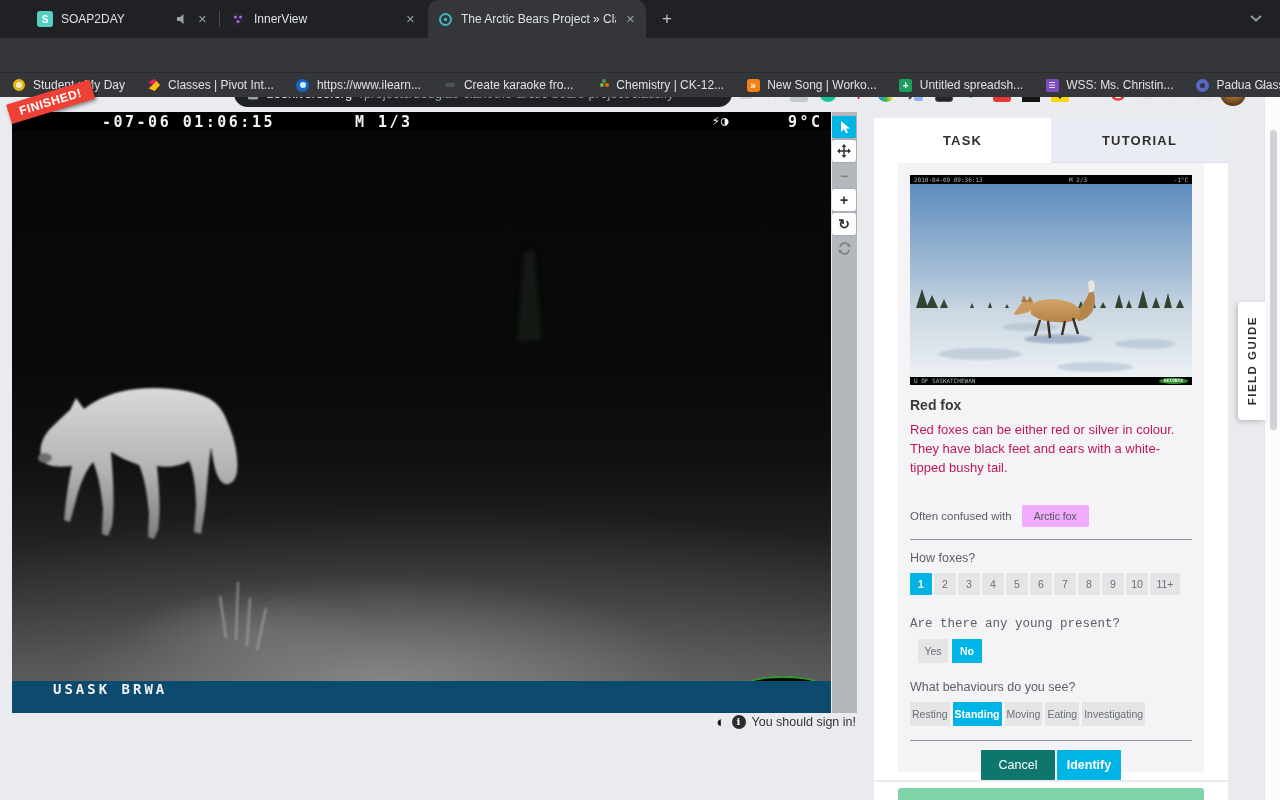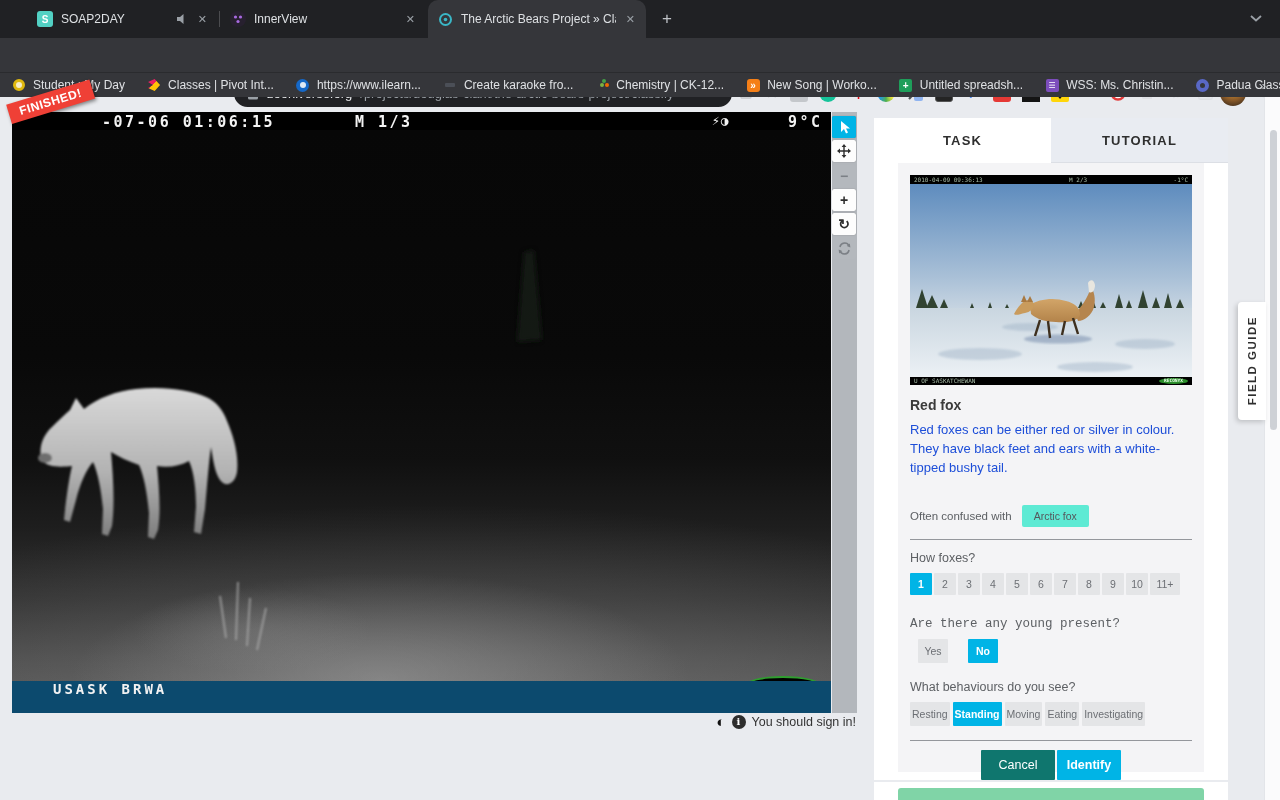--- a/index.html
+++ b/index.html
@@ -71,24 +71,24 @@
   .pcontent { margin:0 24px; background:#f4f4f6; padding:12px; height:609px; }
 
   .refimg { position:relative; width:100%; height:210px; background:#000; overflow:hidden; }
   .refimg svg { position:absolute; left:0; top:9px; }
   .ref-osd { position:absolute; left:0; width:100%; background:#000; color:#a8bda8; font-family:"DejaVu Sans Mono",monospace; font-size:6px; display:flex; justify-content:space-between; padding:0 4px; }
   .ref-osd.top { top:0; height:9px; line-height:9px; }
   .ref-osd.bot { bottom:0; height:8px; line-height:8px; }
   .ref-reconyx { background:#2c8f2c; color:#eaffea; border-radius:50%; font-size:4.5px; padding:0 5px; height:6px; line-height:6px; margin-top:1px; font-weight:bold; }
 
   .sp-name { margin-top:12px; font-size:14px; font-weight:bold; color:#3a3a3a; }
-  .sp-desc { margin-top:7px; font-size:13px; line-height:19px; color:#1d4ed8; }
+  .sp-desc { margin-top:7px; font-size:13px; line-height:19px; color:#be185d; }
   .confused { margin-top:28px; display:flex; align-items:center; }
   .confused .lbl { font-size:11.5px; color:#5d6064; }
-  .chip { margin-left:10px; background:#5eead4; color:#55585c; font-size:10.5px; padding:5px 12px; border-radius:2px;text-align:center; }
+  .chip { margin-left:10px; background:#f0abfc; color:#55585c; font-size:10.5px; padding:5px 12px; border-radius:2px;text-align:center; }
   .divider { margin-top:12px; border-top:1px solid #94979c; }
   .q { margin-top:11px; font-size:12.5px; color:#5d6064; }
   .optrow { margin-top:8px; display:flex; gap:2px; flex-wrap:nowrap; }
   .opt { background:#e4e5e7; color:#6c6f74; font-size:10.5px; display:flex; align-items:center; justify-content:center; border-radius:1px; }
   .opt.sel { background:#00b4e6; color:#fff; font-weight:bold; }
   .opt.count { width:22px; height:22px; }
   .opt.count.wide { width:30px; }
   .opt.yn { width:30px; height:24px; }
   .opt.bh { height:24px; padding:0 2px; }
   .actions { margin-top:9px; display:flex; justify-content:center; gap:2px; }
@@ -451,21 +451,21 @@
       <span class="opt count">5</span>
       <span class="opt count">6</span>
       <span class="opt count">7</span>
       <span class="opt count">8</span>
       <span class="opt count">9</span>
       <span class="opt count">10</span>
       <span class="opt count wide">11+</span>
     </div>
 
     <div class="q" style="margin-top:22px;font-family:Liberation Mono, monospace;">Are there any young present?</div>
-    <div class="optrow" style="gap:20px;padding-left:8px;">
+    <div class="optrow" style="gap:4px;padding-left:8px;">
       <span class="opt yn">Yes</span>
       <span class="opt yn sel">No</span>
     </div>
 
     <div class="q" style="margin-top:17px;">What behaviours do you see?</div>
     <div class="optrow" style="gap:3px;">
       <span class="opt bh">Resting</span>
       <span class="opt bh sel">Standing</span>
       <span class="opt bh">Moving</span>
       <span class="opt bh">Eating</span>

